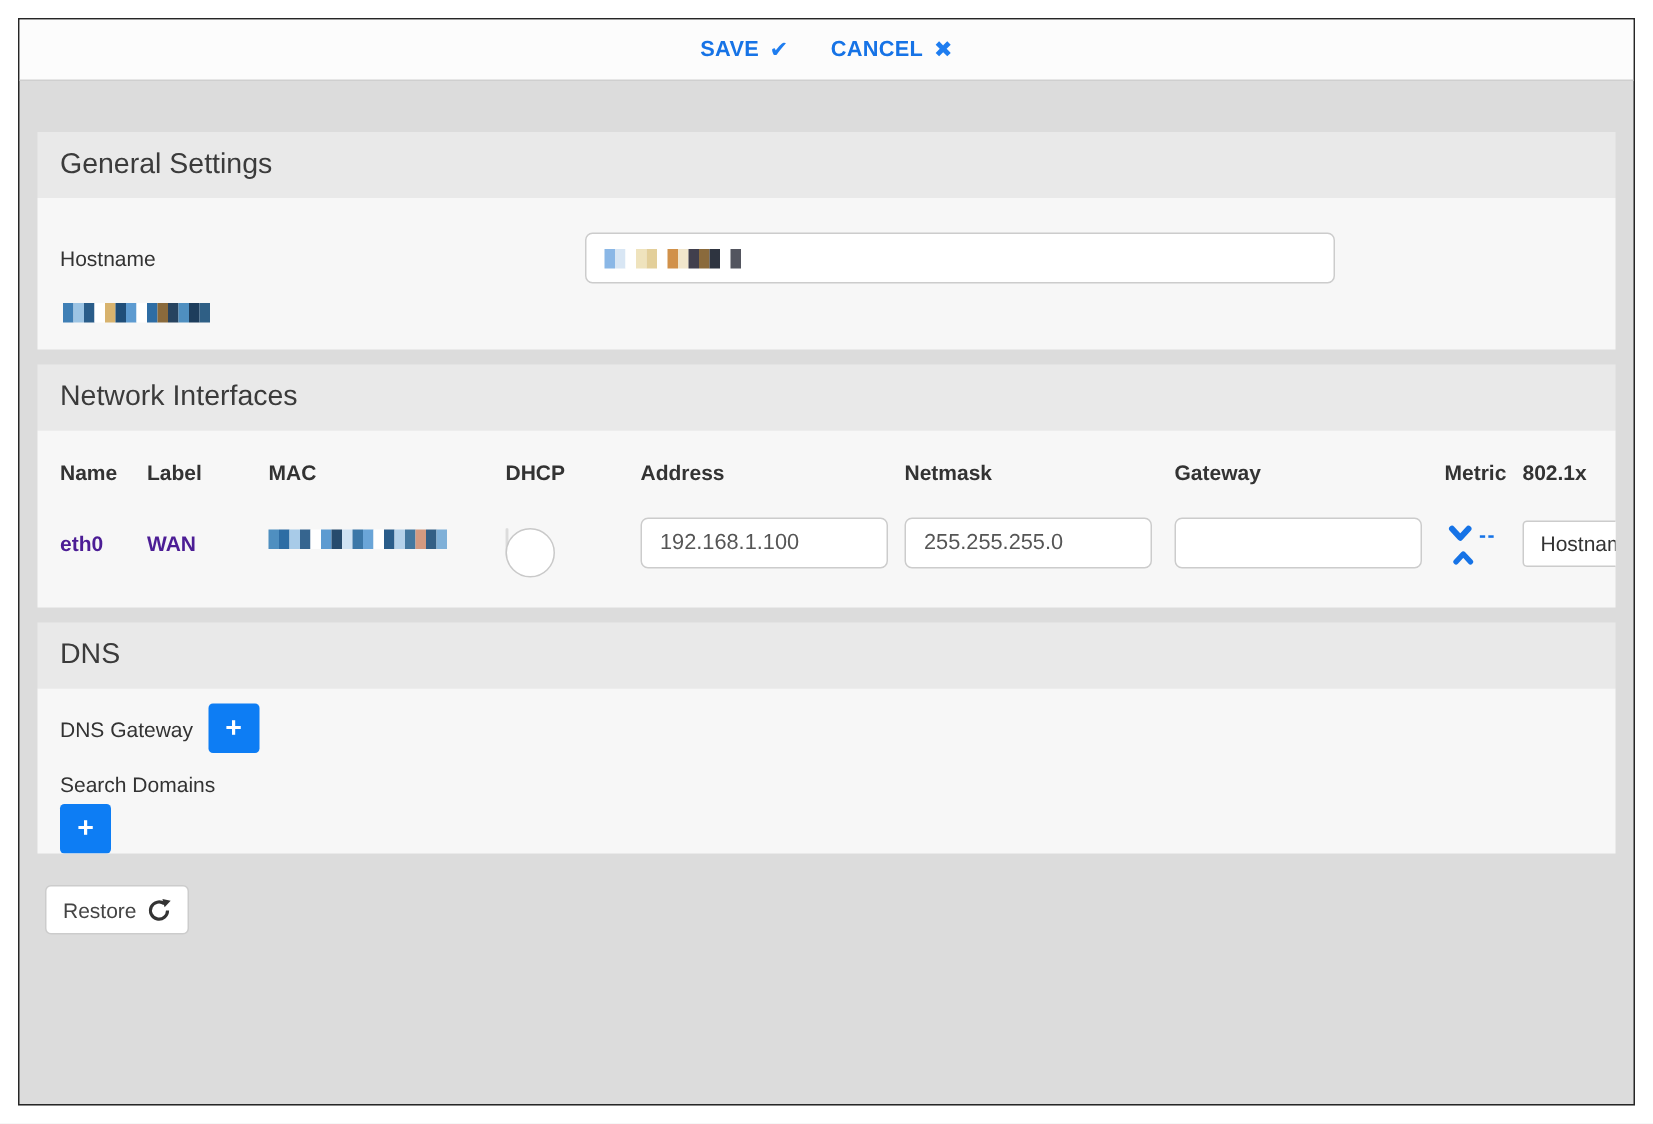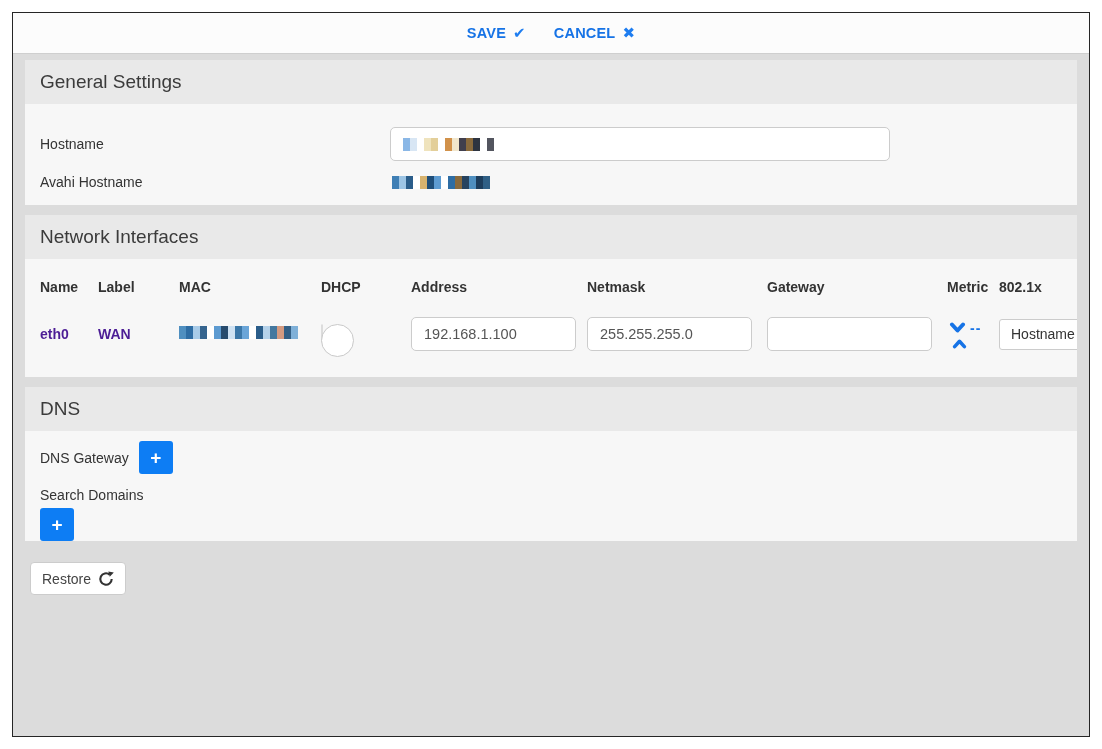--- a/index.html
+++ b/index.html
@@ -11,21 +11,21 @@
   
   .topbar { height: 41px; background: #fcfcfc; border-bottom: 1px solid #cfcfcf;
     display: flex; align-items: center; justify-content: center; gap: 28px; }
   .topbar-btn { display: inline-flex; align-items: center; gap: 7px;
     color: #1673e6; font-size: 14.5px; font-weight: 600; letter-spacing: .2px;
     cursor: pointer; text-decoration: none; }
   .topbar-glyph { font-family: "DejaVu Sans", sans-serif; font-size: 15px; font-weight: 700;
     color: #1e7df0; }
 
   
-  .content { padding: 6px 12px 0 12px; }
+  .content { padding: 34px 12px 0 12px; }
   .section { margin-bottom: 10px; }
   .sec-header { height: 44px; background: #e9e9e9; display: flex; align-items: center;
     padding: 0 15px; }
   .sec-title { font-size: 19px; color: #3b3b3b; }
   .sec-body { background: #f7f7f7; padding-left: 15px; padding-right: 15px; overflow: hidden; }
 
   .body-general { height: 101px; padding-top: 23px; }
   .body-network { height: 118px; padding-top: 20px; }
   .body-buzzer  { height: 71px;  padding-top: 19px; }
   .body-dns     { height: 110px; padding-top: 10px; }
@@ -46,21 +46,21 @@
   .avahi-row { margin-top: 13px; }
 
   
   .tbl-head, .tbl-row { display: flex; align-items: center; }
   .tbl-head { height: 16px; }
   .tbl-row { margin-top: 22px; height: 34px; }
   .th { font-size: 14px; font-weight: 700; color: #333; }
   .col-name    { width: 58px;  flex: none; }
   .col-label   { width: 48px;  flex: none; }
   .col-mac     { width: 142px; flex: none; margin-left: 33px; }
-  .col-dhcp    { width: 90px;  flex: none; }
+  .col-dhcp    { width: 90px;  flex: none; margin-left: 16px; }
   .col-address { width: 176px; flex: none; }
   .col-netmask { width: 180px; flex: none; }
   .col-gateway { width: 180px; flex: none; }
   .col-metric  { width: 52px;  flex: none; }
   .col-8021x   { width: 110px; flex: none; }
   .iface-txt { font-size: 14px; font-weight: 700; color: #4c1d95; }
   .cell-input { width: 165px; }
 
   
   .toggle { position: relative; width: 67px; height: 33px; border-radius: 17px;
@@ -131,21 +131,20 @@
                 <span style="background: rgb(241, 230, 204);"></span>
                 <span style="background: rgb(65, 63, 77);"></span>
                 <span style="background: rgb(138, 106, 60);"></span>
                 <span style="background: rgb(46, 52, 64);"></span>
                 <span style="background: rgb(255, 255, 255);"></span>
                 <span style="background: rgb(83, 85, 95);"></span>
               </span>
           </div>
         </div>
         <div class="form-row avahi-row">
-          <span class="form-label w350">Avahi Hostname</span>
           <span class="mosaic" style="margin-left:2px">
               <span style="background: rgb(63, 127, 181);"></span>
               <span style="background: rgb(156, 196, 228);"></span>
               <span style="background: rgb(42, 93, 138);"></span>
               <span style="background: rgb(255, 255, 255);"></span>
               <span style="background: rgb(216, 179, 110);"></span>
               <span style="background: rgb(31, 78, 121);"></span>
               <span style="background: rgb(93, 155, 209);"></span>
               <span style="background: rgb(255, 255, 255);"></span>
               <span style="background: rgb(46, 109, 164);"></span>

